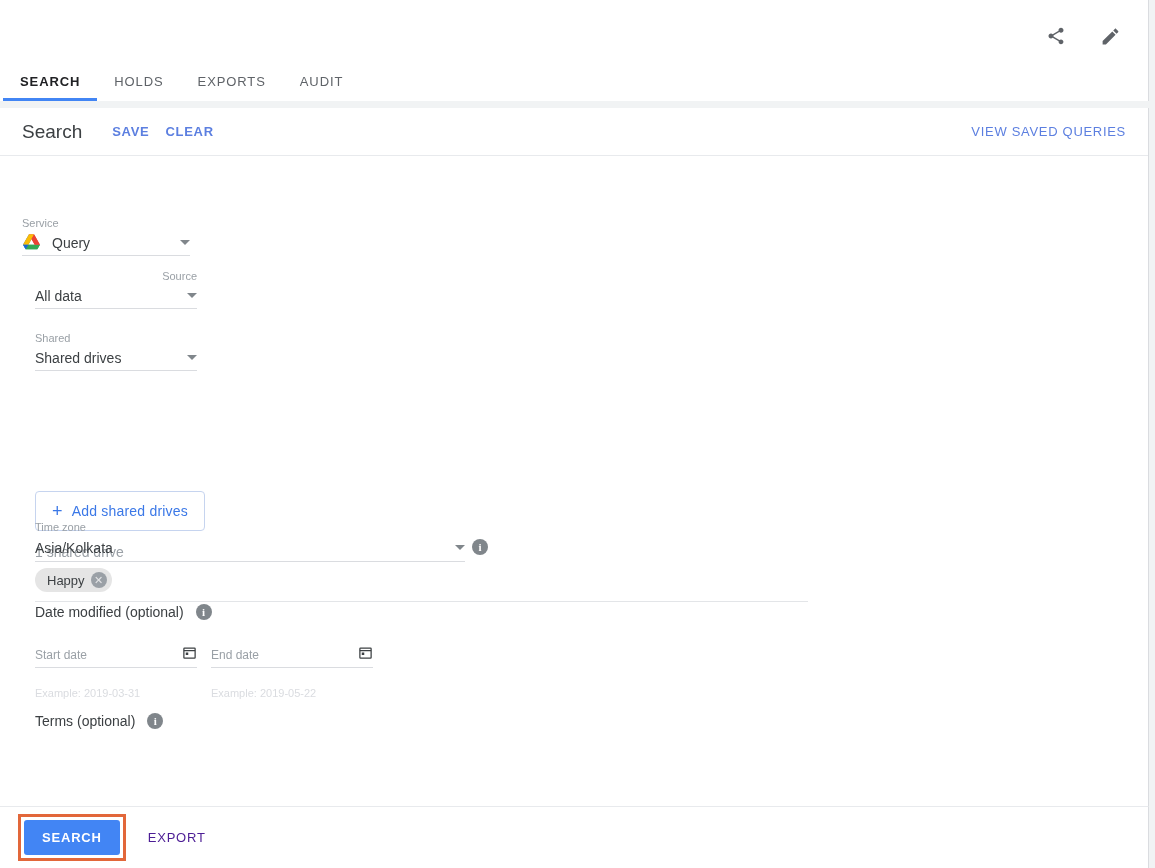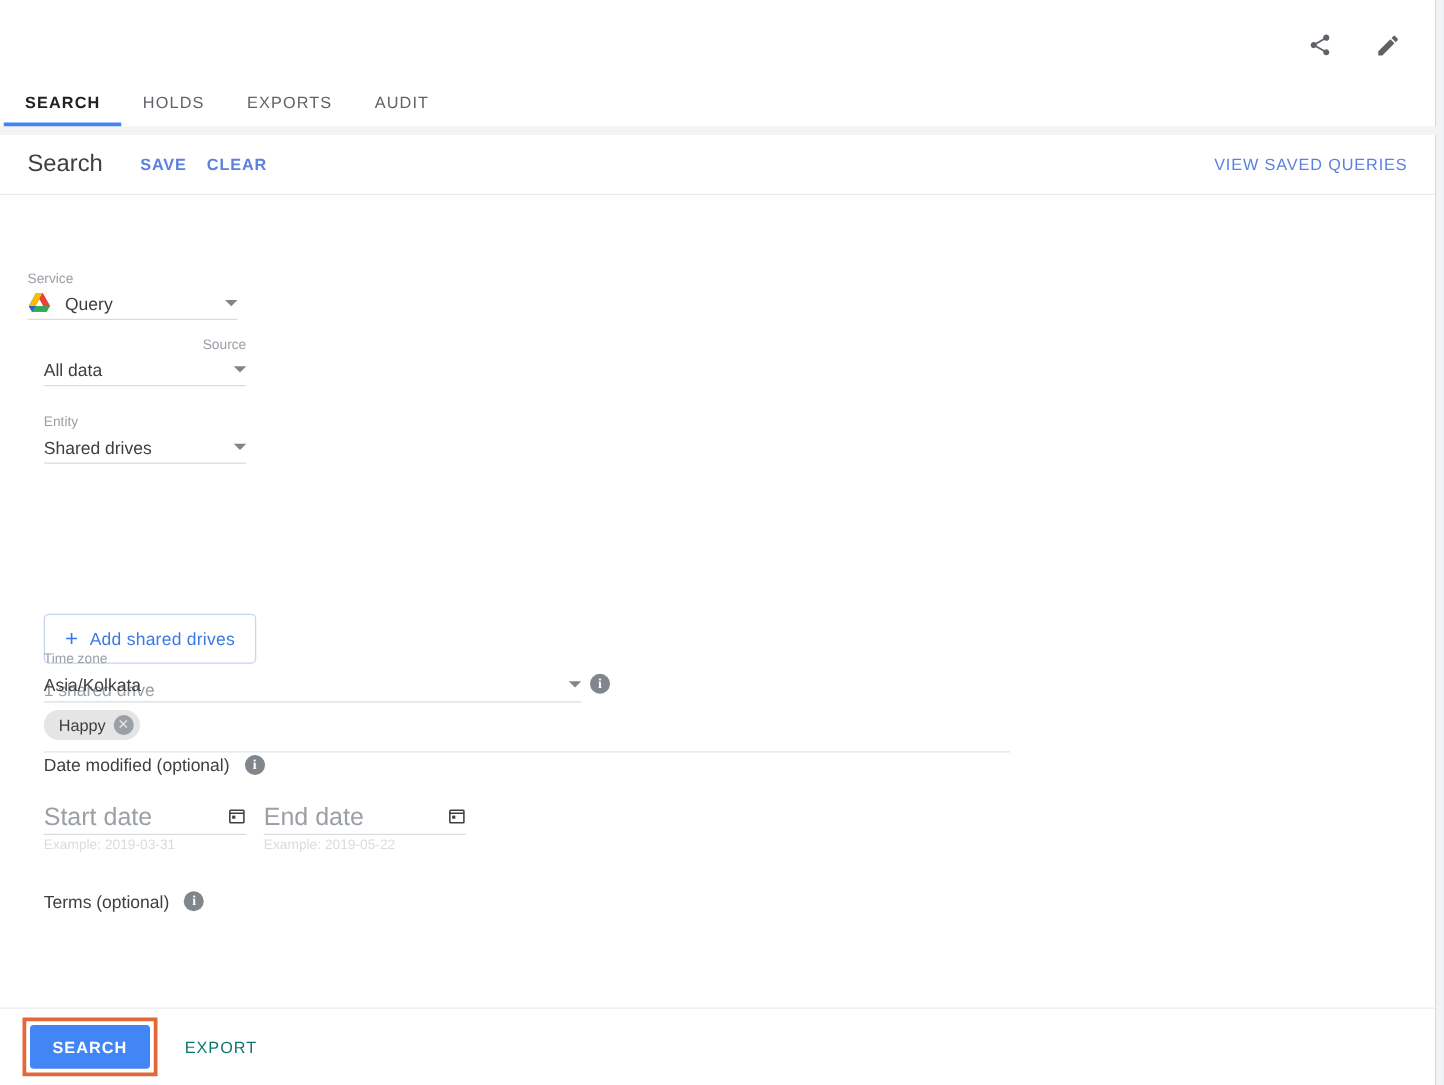--- a/index.html
+++ b/index.html
@@ -252,27 +252,27 @@
     width: 162px;
   }
   .date-input-row {
     display: flex;
     align-items: center;
     height: 24px;
     border-bottom: 1px solid #dadce0;
     padding-bottom: 2px;
   }
   .placeholder {
-    font-size: 20px;
+    font-size: 12px;
     color: #9aa0a6;
   }
   .helper {
     font-size: 11px;
     color: #dadce0;
-    margin-top: 2px;
+    margin-top: 19px;
   }
   .cal-icon { margin-left: auto; }
 
   .terms-input {
     position: absolute;
     left: 35px; top: 694px;
     width: 773px;
     border-bottom: 1px solid #e3e5e8;
     padding-bottom: 6px;
   }
@@ -308,21 +308,21 @@
     border: none;
     cursor: pointer;
     font-family: "Liberation Sans", sans-serif;
     line-height: normal;
   }
   .export-btn {
     margin-left: 22px;
     font-size: 13px;
     font-weight: 500;
     letter-spacing: .8px;
-    color: #0f766e;
+    color: #4c1d95;
     cursor: pointer;
   }
 </style>
 </head>
 <body>
 
 <div class="page">
 
   <div class="header-card">
 
@@ -387,21 +387,21 @@
 
       <div class="fld" style="left:35px; top:113px; width:162px;text-align:right;">
         <div class="field-label">Source</div>
         <div class="select-row underline">
           <span class="field-value">All data</span>
           <span class="caret"></span>
         </div>
       </div>
 
       <div class="fld" style="left:35px; top:175px; width:162px;">
-        <div class="field-label">Entity</div>
+        <div class="field-label">Shared</div>
         <div class="select-row underline">
           <span class="field-value">Shared drives</span>
           <span class="caret"></span>
         </div>
       </div>
 
       <div class="add-btn">
         <span class="plus">+</span>
         <span>Add shared drives</span>
       </div>

